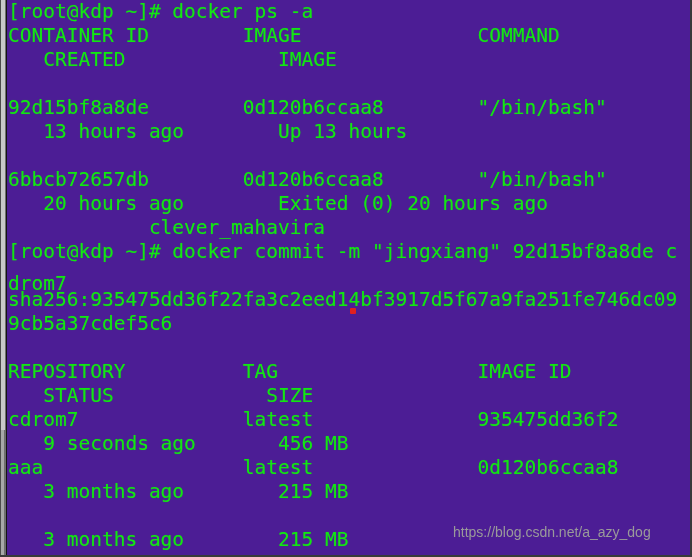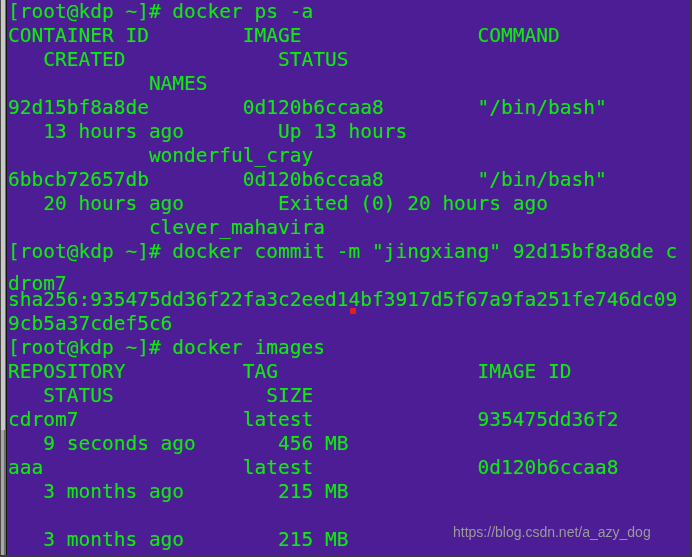--- a/index.html
+++ b/index.html
@@ -101,33 +101,30 @@
 </style>
 </head>
 <body>
 
 <div id="terminal-window">
 
   <div id="screen">
 
     <div class="line" style="top:0px">[root@kdp ~]# docker ps -a</div>
     <div class="line" style="top:24px">CONTAINER ID        IMAGE               COMMAND</div>
-    <div class="line" style="top:48px">   CREATED             STATUS</div>
-    <div class="line" style="top:72px">            NAMES</div>
+    <div class="line" style="top:48px">   CREATED             IMAGE</div>
     <div class="line" style="top:96px">92d15bf8a8de        0d120b6ccaa8        "/bin/bash"</div>
     <div class="line" style="top:120px">   13 hours ago        Up 13 hours</div>
-    <div class="line" style="top:144px">            wonderful_cray</div>
     <div class="line" style="top:168px">6bbcb72657db        0d120b6ccaa8        "/bin/bash"</div>
     <div class="line" style="top:192px">   20 hours ago        Exited (0) 20 hours ago</div>
     <div class="line" style="top:216px">            clever_mahavira</div>
     <div class="line" style="top:240px">[root@kdp ~]# docker commit -m "jingxiang" 92d15bf8a8de c</div>
     <div class="line" style="top:272px">drom7</div>
     <div class="line" style="top:288px">sha256:935475dd36f22fa3c2eed14bf3917d5f67a9fa251fe746dc09</div>
     <div class="line" style="top:312px">9cb5a37cdef5c6</div>
-    <div class="line" style="top:336px">[root@kdp ~]# docker images</div>
     <div class="line" style="top:360px">REPOSITORY          TAG                 IMAGE ID</div>
     <div class="line" style="top:384px">   STATUS             SIZE</div>
     <div class="line" style="top:408px">cdrom7              latest              935475dd36f2</div>
     <div class="line" style="top:432px">   9 seconds ago       456 MB</div>
     <div class="line" style="top:456px">aaa                 latest              0d120b6ccaa8</div>
     <div class="line" style="top:480px">   3 months ago        215 MB</div>
     <div class="line" style="top:528px">   3 months ago        215 MB</div>
 
   </div>
 

